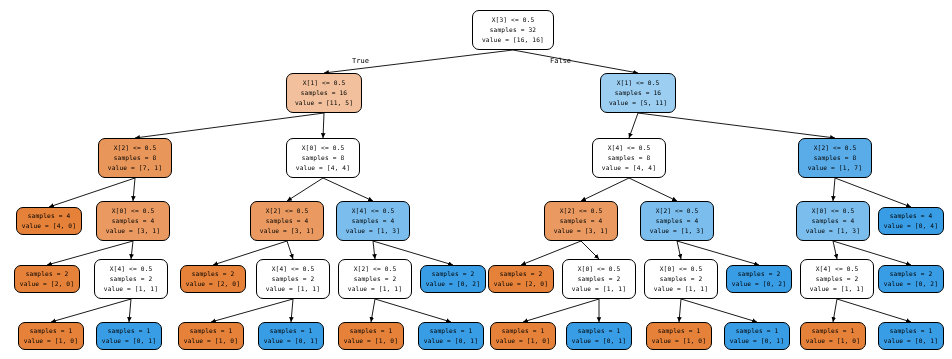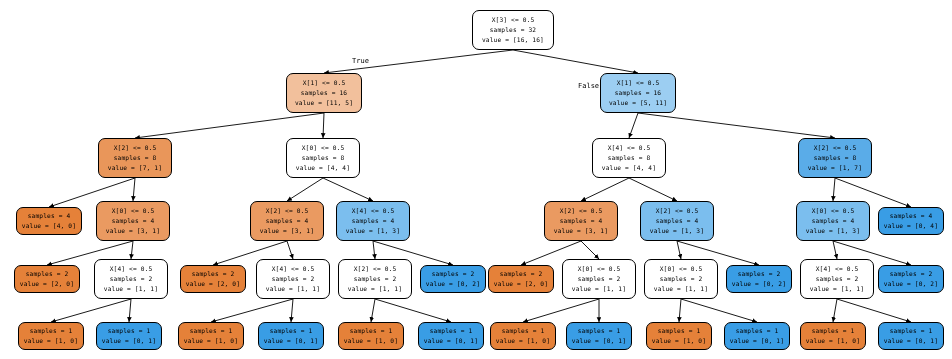--- a/index.html
+++ b/index.html
@@ -110,15 +110,15 @@
       <div class="node" style="left: 418px; top: 322px; width: 66px; height: 28px; background: rgb(57, 157, 229);"><span class="ln">samples = 1</span><span class="ln">value = [0, 1]</span></div>
       <div class="node" style="left: 490px; top: 322px; width: 66px; height: 28px; background: rgb(229, 129, 57);"><span class="ln">samples = 1</span><span class="ln">value = [1, 0]</span></div>
       <div class="node" style="left: 566px; top: 322px; width: 66px; height: 28px; background: rgb(57, 157, 229);"><span class="ln">samples = 1</span><span class="ln">value = [0, 1]</span></div>
       <div class="node" style="left: 646px; top: 322px; width: 66px; height: 28px; background: rgb(229, 129, 57);"><span class="ln">samples = 1</span><span class="ln">value = [1, 0]</span></div>
       <div class="node" style="left: 724px; top: 322px; width: 66px; height: 28px; background: rgb(57, 157, 229);"><span class="ln">samples = 1</span><span class="ln">value = [0, 1]</span></div>
       <div class="node" style="left: 800px; top: 322px; width: 66px; height: 28px; background: rgb(229, 129, 57);"><span class="ln">samples = 1</span><span class="ln">value = [1, 0]</span></div>
       <div class="node" style="left: 878px; top: 322px; width: 66px; height: 28px; background: rgb(57, 157, 229);"><span class="ln">samples = 1</span><span class="ln">value = [0, 1]</span></div>
     </div>
   <div id="label-layer">
       <span class="edge-label" style="left: 352px; top: 57px;">True</span>
-      <span class="edge-label" style="left: 578px; top: 57px; margin-top: 25px;">False</span>
+      <span class="edge-label" style="left: 550px; top: 57px;">False</span>
     </div>
 </div>
 
 </body></html>

